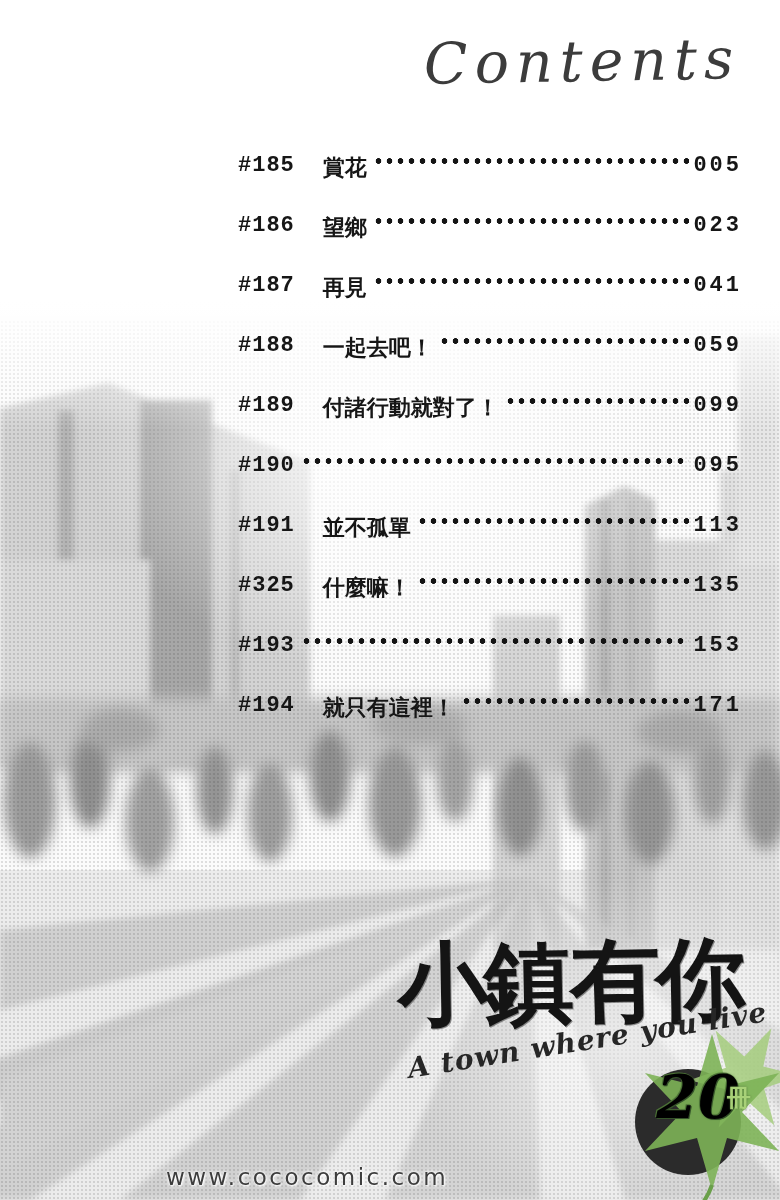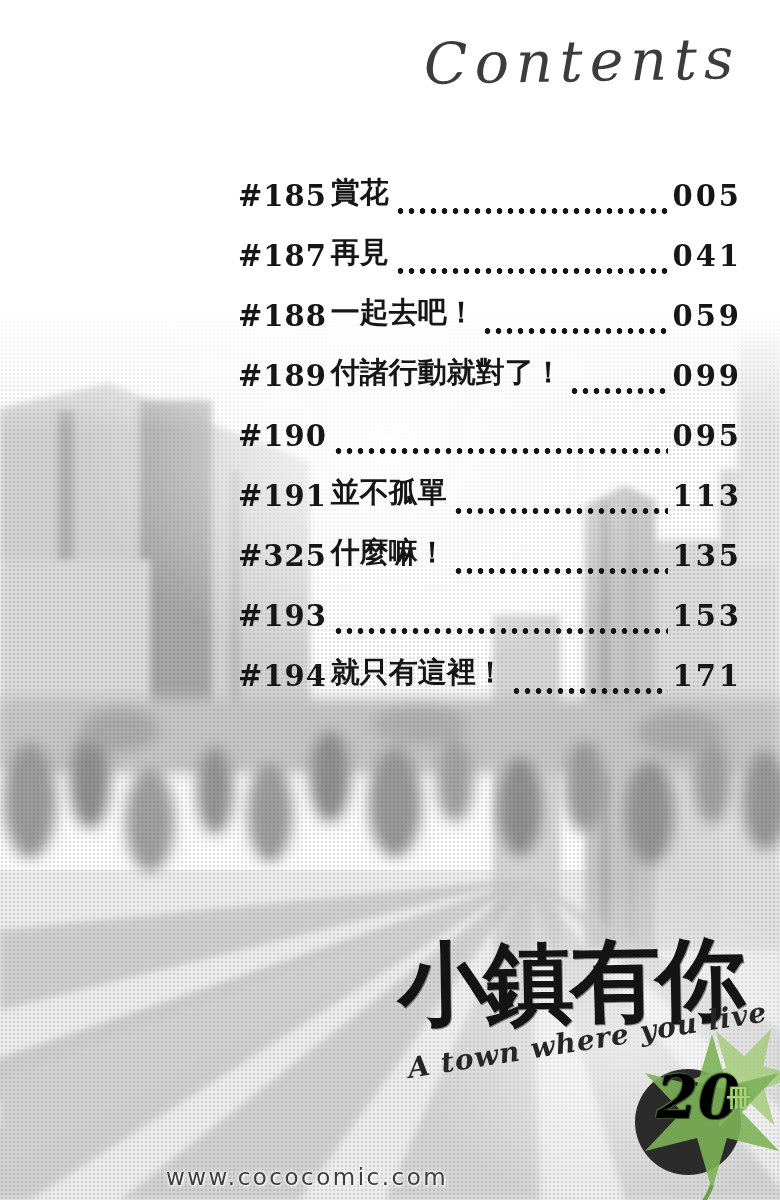--- a/index.html
+++ b/index.html
@@ -24,25 +24,25 @@
   .contents-title{
     position:absolute;right:40px;top:28px;z-index:3;
     font-style:italic;font-size:57px;letter-spacing:7px;color:#3c3c3c;
     transform:rotate(-1deg);
   }
   .toc{
     position:absolute;left:238px;top:153px;width:504px;height:600px;z-index:3;
     list-style:none;margin:0;padding:0;
   }
   .toc-row{
-    display:flex;align-items:flex-end;height:60px;
-    font-weight:700;font-size:29px;color:#161616;
+    display:flex;align-items:flex-start;height:60px;
+    font-weight:700;font-size:22px;color:#161616;font-family:Liberation Mono, monospace;
   }
   .chapter-num{letter-spacing:1px;white-space:nowrap;}
-  .chapter-title{margin-left:4px;white-space:nowrap;}
+  .chapter-title{margin-left:28px;white-space:nowrap;}
   .leader{
     flex:1;height:10px;margin:0 4px 0 6px;position:relative;top:3px;
     background-image:radial-gradient(circle,#141414 2.6px,transparent 3.1px);
     background-size:11px 10px;background-repeat:repeat-x;background-position:left center;
     min-width:20px;
   }
   .page-num{letter-spacing:3px;white-space:nowrap;}
   .logo-cjk{
     position:absolute;left:398px;top:936px;z-index:4;
     font-weight:700;font-size:90px;line-height:1;letter-spacing:-4px;color:#141414;
@@ -147,20 +147,26 @@
   <div class="contents-title">Contents</div>
 
   <ul class="toc">
     <li class="toc-row">
       <span class="chapter-num">#185</span>
       <span class="chapter-title">賞花</span>
       <span class="leader"></span>
       <span class="page-num">005</span>
     </li>
     <li class="toc-row">
+      <span class="chapter-num">#186</span>
+      <span class="chapter-title">望鄉</span>
+      <span class="leader"></span>
+      <span class="page-num">023</span>
+    </li>
+    <li class="toc-row">
       <span class="chapter-num">#187</span>
       <span class="chapter-title">再見</span>
       <span class="leader"></span>
       <span class="page-num">041</span>
     </li>
     <li class="toc-row">
       <span class="chapter-num">#188</span>
       <span class="chapter-title">一起去吧！</span>
       <span class="leader"></span>
       <span class="page-num">059</span>

